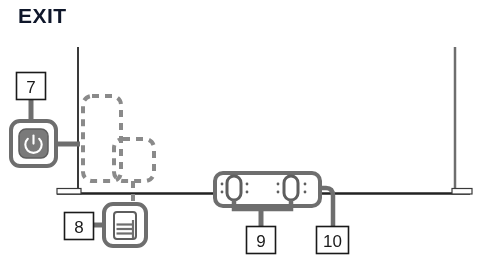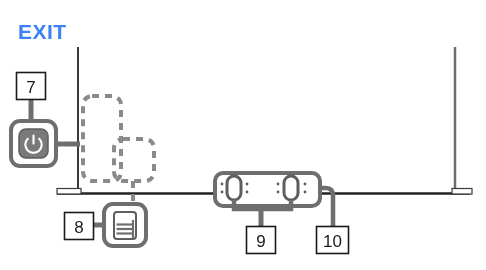--- a/index.html
+++ b/index.html
@@ -19,24 +19,23 @@
     overflow: hidden;
   }
   #title {
     position: absolute;
     left: 18px;
     top: 3px;
     font-family: "Liberation Sans", sans-serif;
     font-size: 21px;
     font-weight: bold;
     letter-spacing: 0.5px;
-    color: #3b82f6;
+    color: #0f172a;
     line-height: 26px;
     white-space: nowrap;
-    margin-top: 16px;
   }
   #diagram {
     position: absolute;
     left: 0;
     top: 0;
   }
   .callout-label {
     font-family: "Liberation Sans", sans-serif;
     font-size: 17px;
     fill: #1a1a1a;

